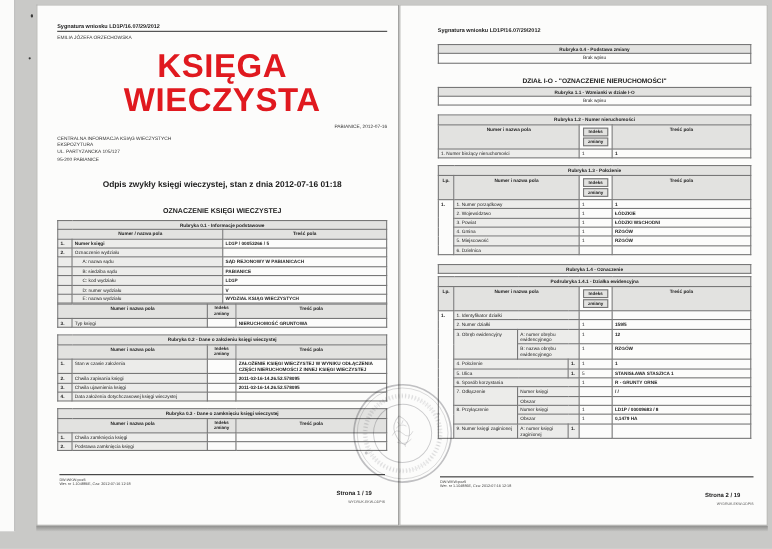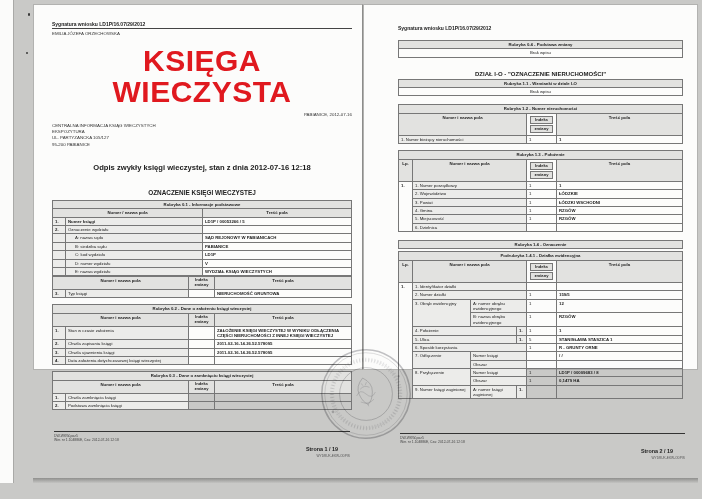--- a/index.html
+++ b/index.html
@@ -4,21 +4,21 @@
 <style>
   html,body{margin:0;padding:0;}
   body{
     width:702px;height:499px;position:relative;overflow:hidden;
     background:#c9c9c7;
     font-family:"Liberation Sans", sans-serif;
     color:#222;
   }
   .edge-strip{position:absolute;left:0;top:0;width:13px;height:483px;background:#fbfbfa;border-right:1px solid #a9a9a7;}
   .speck{position:absolute;background:#3a3a3a;border-radius:1px;}
-  .page{position:absolute;top:4px;height:366px;background:#fcfcfb;border:1px solid #b2b2b0;box-sizing:border-box;}
+  .page{position:absolute;top:4px;height:474px;background:#fcfcfb;border:1px solid #b2b2b0;box-sizing:border-box;}
   .page1{left:33px;width:330px;border-right:1px solid #8d8d8b;}
   .page2{left:363px;width:335px;}
   .page-shadow{position:absolute;left:33px;top:478px;width:665px;height:5px;
     background:linear-gradient(#8f8f8d,#c4c4c2);}
   .inner1{padding:16px 10px 0 18px;}
   .inner2{padding:20px 14px 0 34px;}
 
   .sig{font-size:5px;font-weight:bold;border-bottom:0.8px solid #444;padding-bottom:1px;}
   .applicant{font-size:4.4px;margin-top:1.5px;color:#333;}
   .kw-title{margin-top:9px;text-align:center;font-size:30px;font-weight:800;letter-spacing:0.5px;color:#e0191f;line-height:1.05;}
@@ -64,21 +64,21 @@
     <div class="sig">Sygnatura wniosku LD1P/16.07/29/2012</div>
     <div class="applicant">EMILIA JÓZEFA ORZECHOWSKA</div>
     <div class="kw-title">KSIĘGA WIECZYSTA</div>
     <div class="place-date">PABIANICE, 2012-07-16</div>
     <div class="addr">
       <div>CENTRALNA INFORMACJA KSIĄG WIECZYSTYCH</div>
       <div>EKSPOZYTURA</div>
       <div>UL. PARTYZANCKA 105/127</div>
       <div>95-200 PABIANICE</div>
     </div>
-    <div class="subtitle">Odpis zwykły księgi wieczystej, stan z dnia 2012-07-16 12:18</div>
+    <div class="subtitle">Odpis zwykły księgi wieczystej, stan z dnia 2012-07-16 01:18</div>
     <div class="section-title">OZNACZENIE KSIĘGI WIECZYSTEJ</div>
 
     <table class="t mt4">
       <colgroup>
           <col style="width:13px">
           <col style="width:137px">
           <col>
         </colgroup>
       <tbody>
           <tr>

